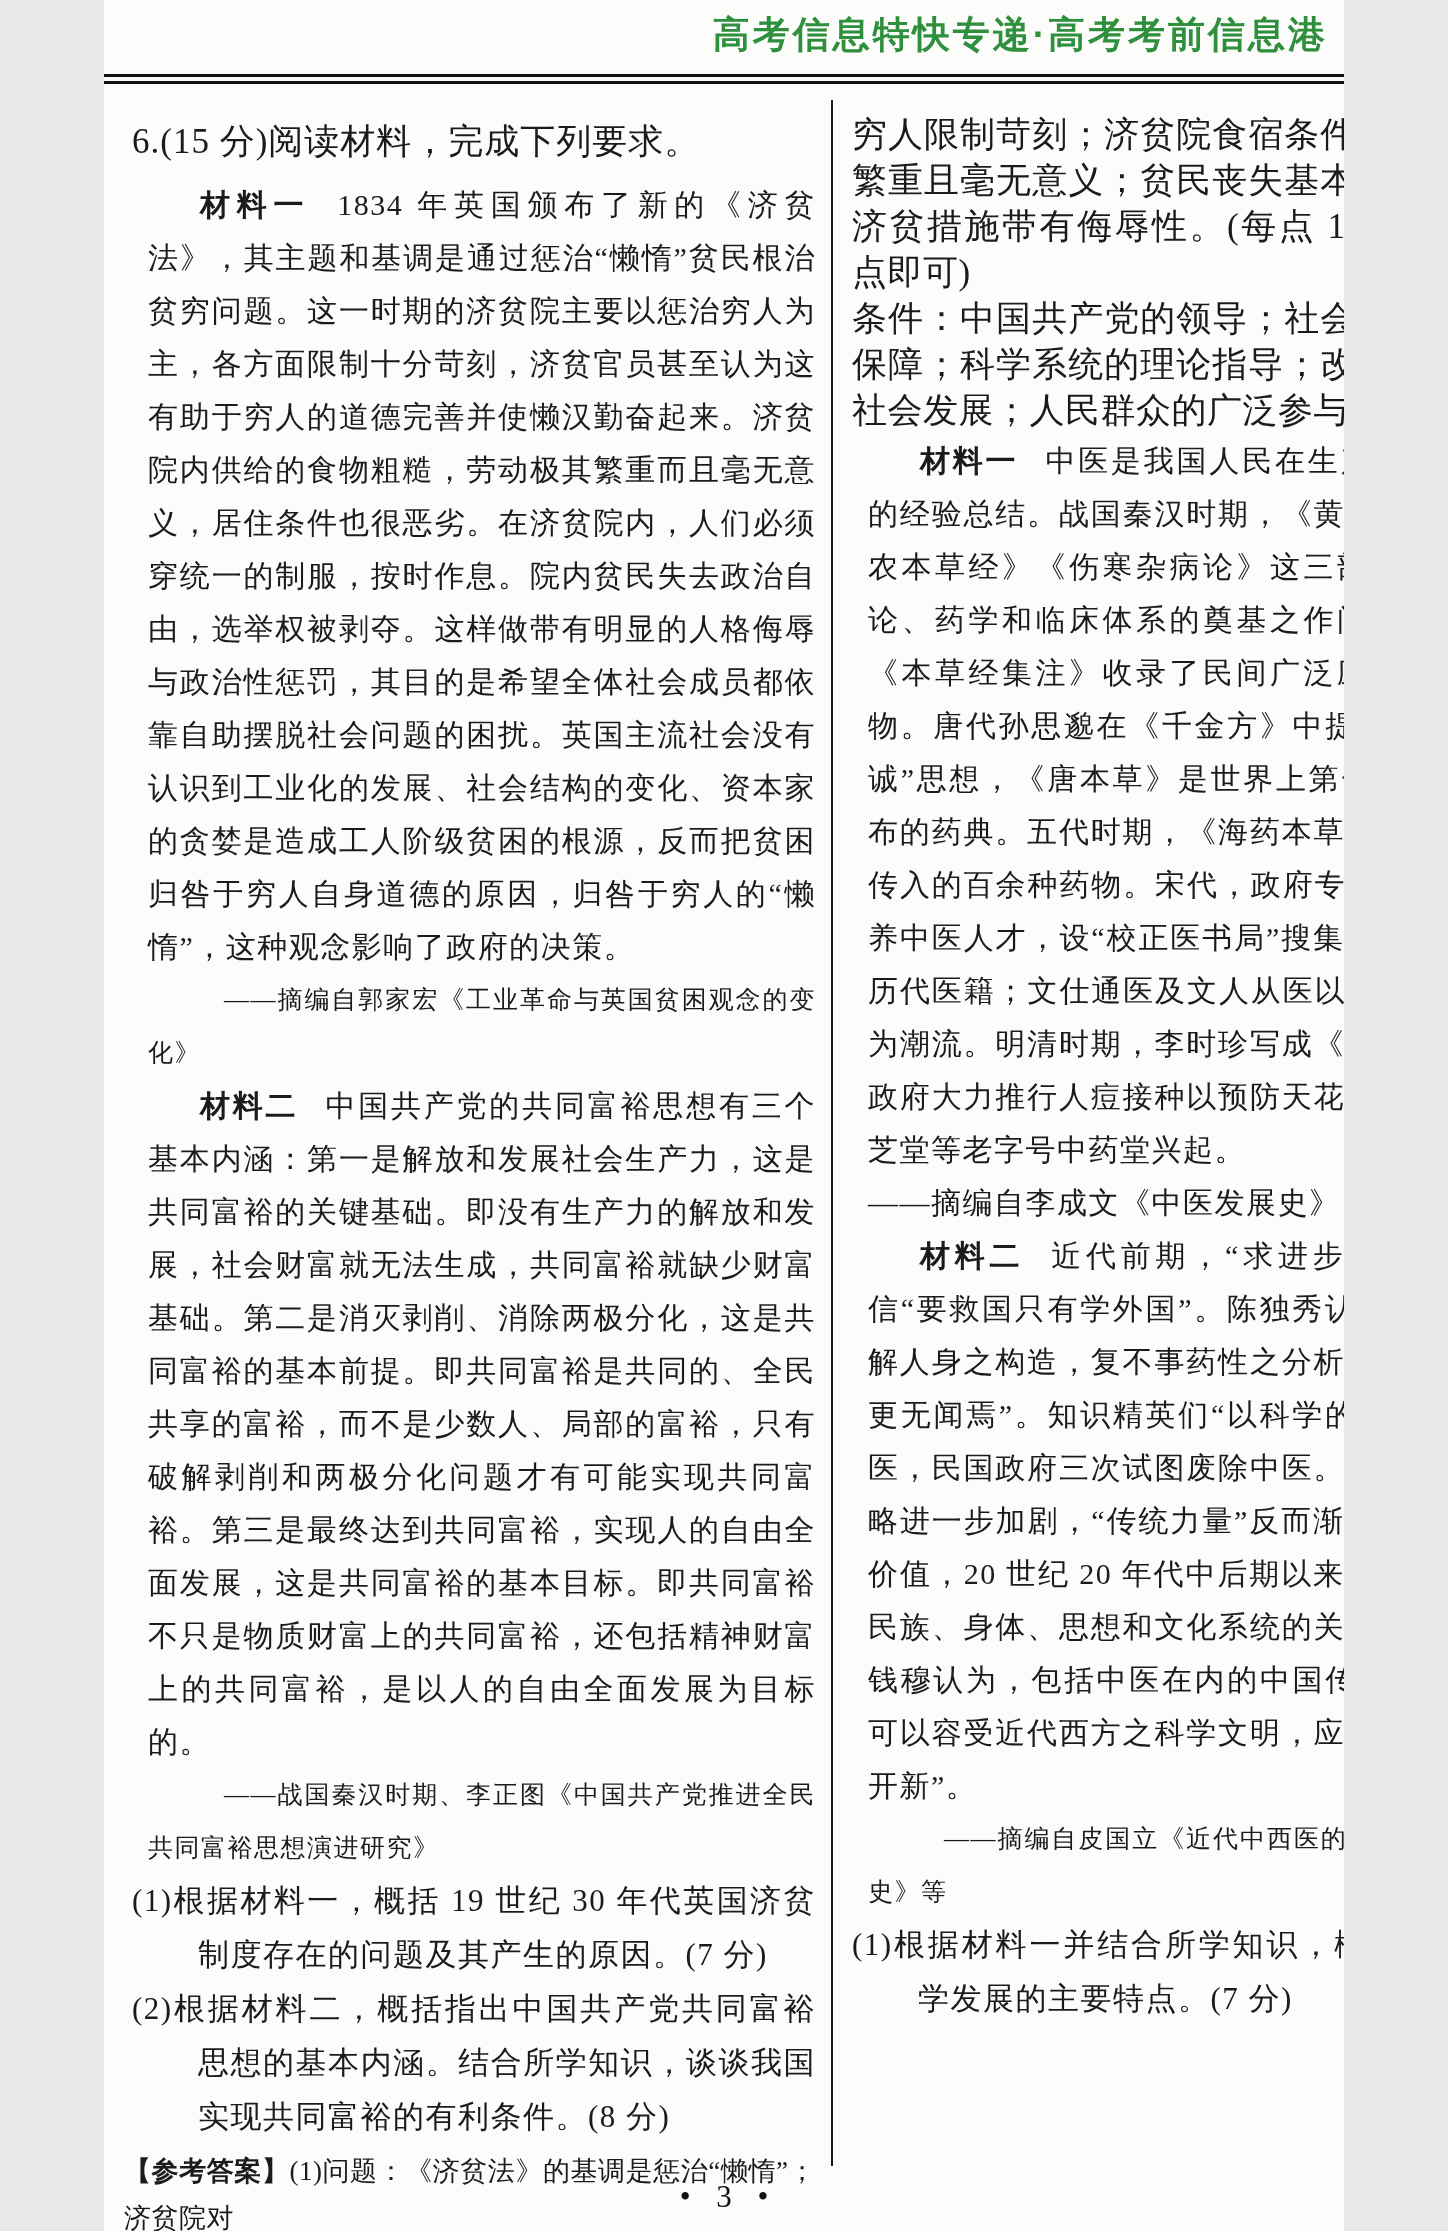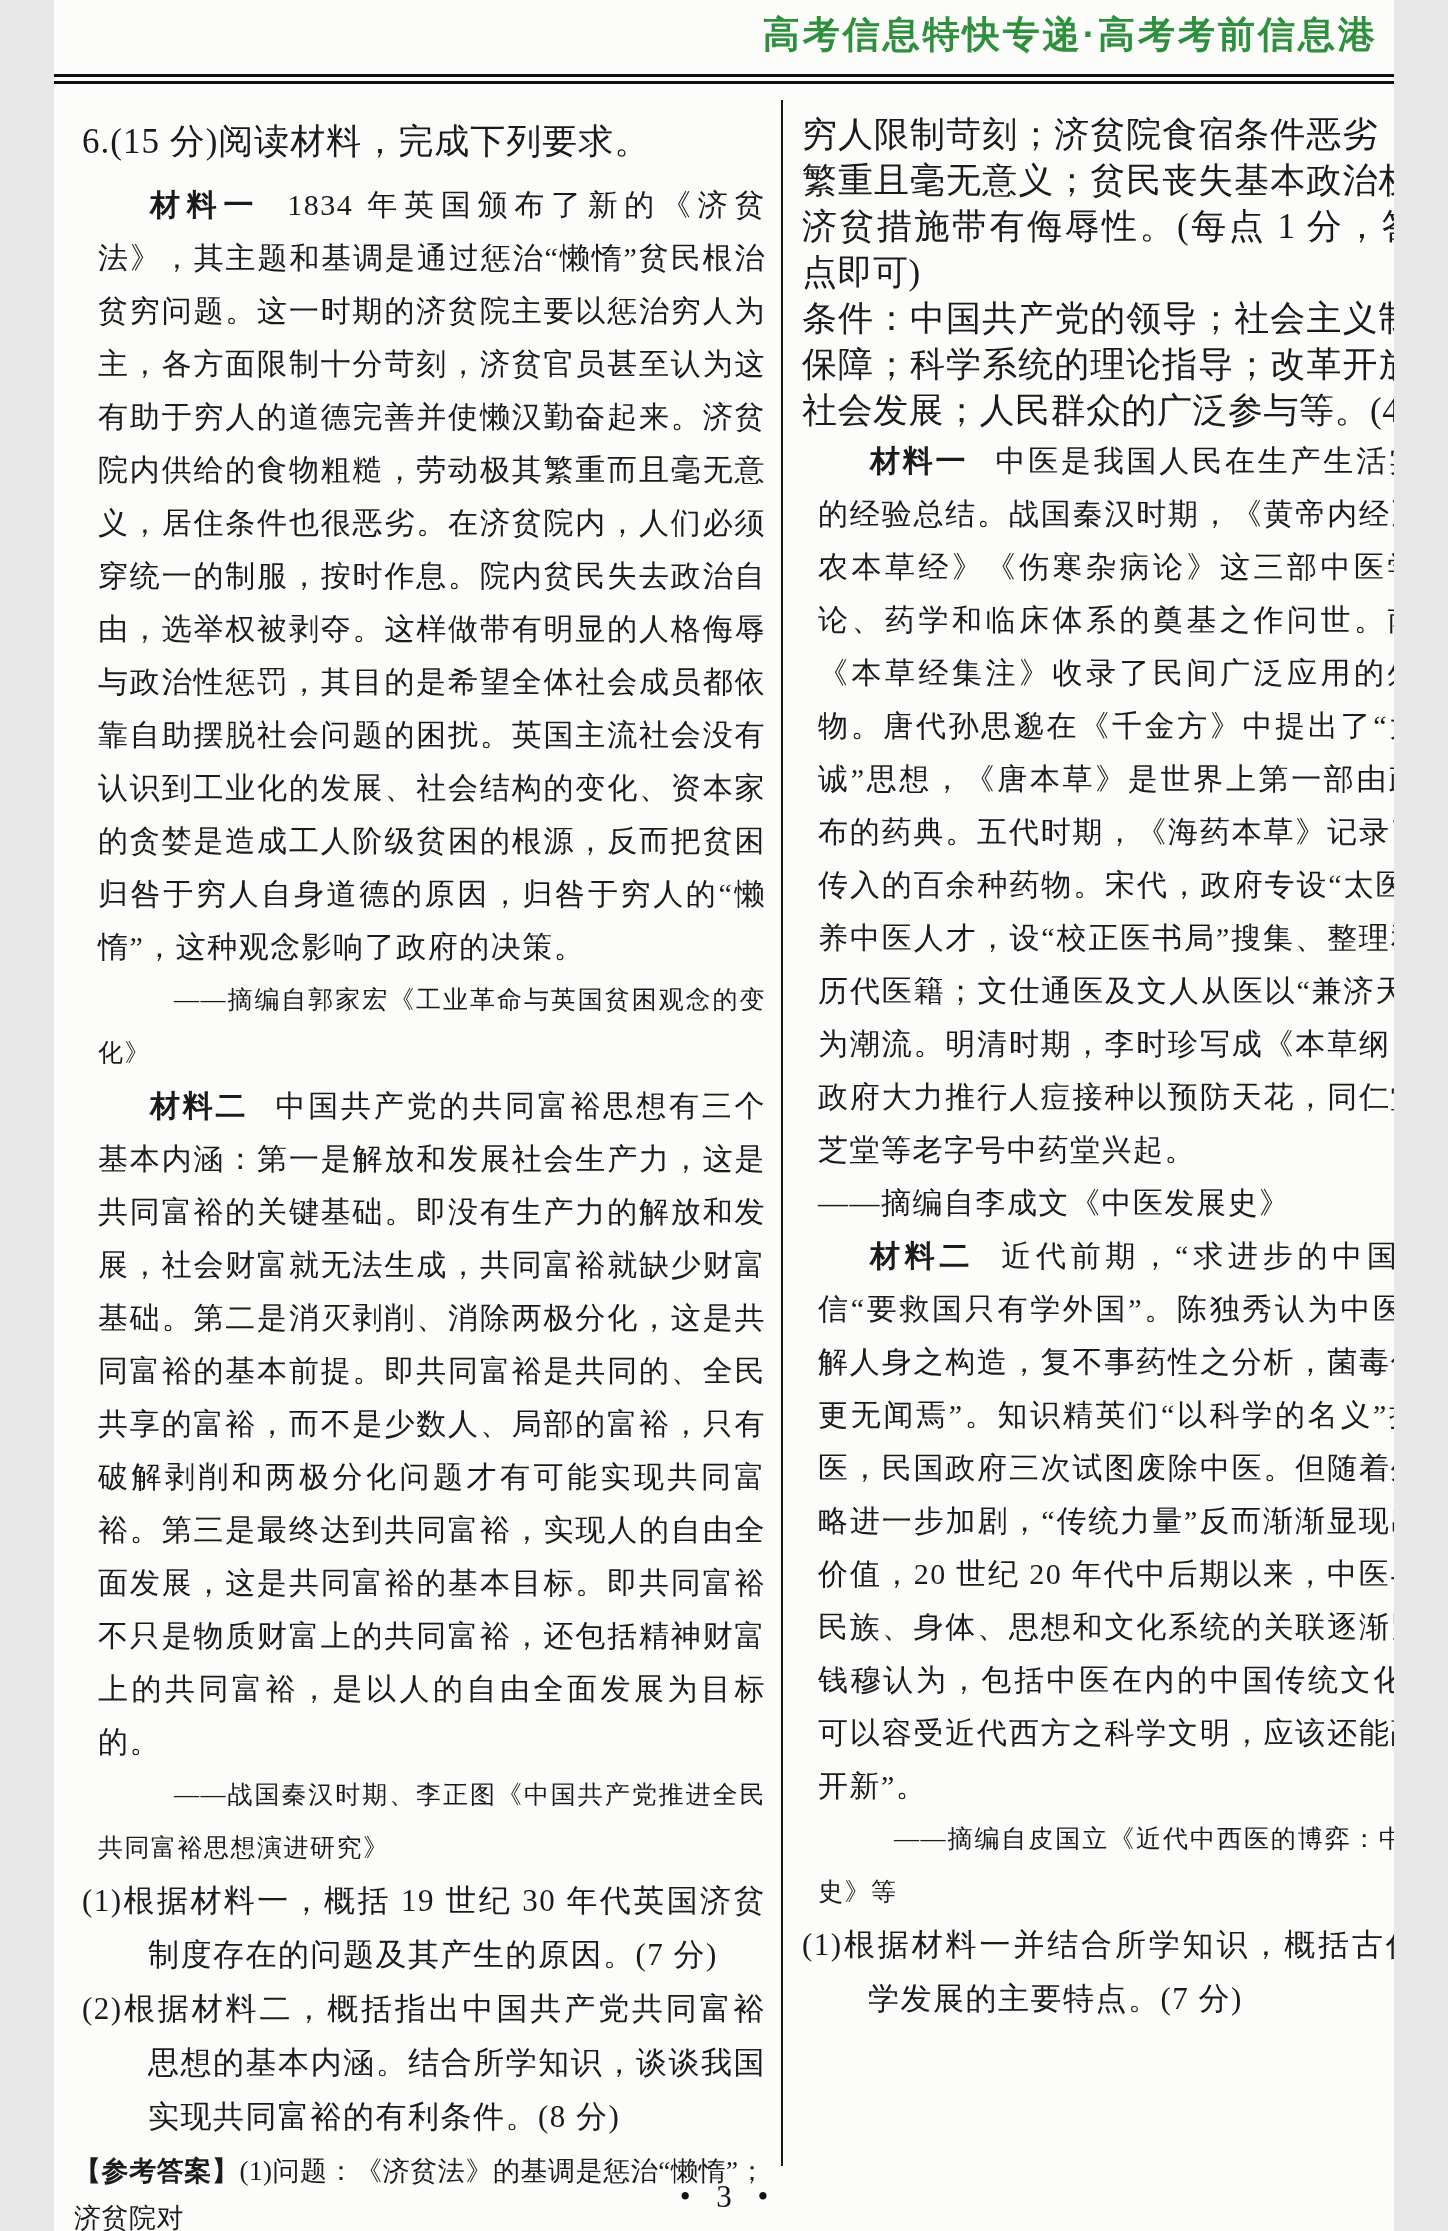--- a/index.html
+++ b/index.html
@@ -1,16 +1,16 @@
 <!DOCTYPE html>
 <html><head>
 <meta charset="utf-8">
 <style>
   html,body{margin:0;padding:0;background:#e8e8e8;}
-  .page{position:relative;width:1340px;height:2231px;margin:0 auto;background:#fcfcfb;
+  .page{position:relative;width:1240px;height:2231px;margin:0 auto;background:#fcfcfb;
         color:#1b1b1b;font-family:"Liberation Serif","DejaVu Serif",serif;overflow:hidden;}
   .masthead{position:absolute;top:10px;right:16px;
             font-family:"Liberation Sans","DejaVu Sans",sans-serif;
             font-weight:700;font-size:37px;letter-spacing:3px;}
   .double-rule{position:absolute;top:74px;left:0;width:1448px;height:4px;
                border-top:3px solid #101010;border-bottom:3px solid #101010;}
   .col-divider{position:absolute;left:727px;top:100px;width:2px;height:2066px;background:#1a1a1a;}
   .col{position:absolute;top:112px;width:684px;text-align:justify;text-justify:inter-character;}
   .col-left{left:28px;}
   .col-right{left:748px;}

